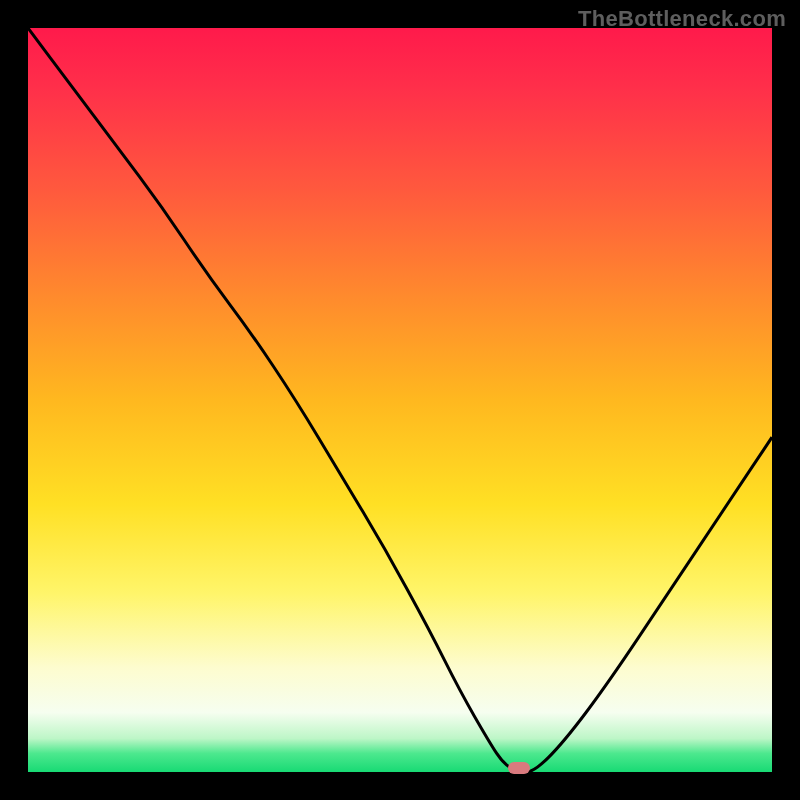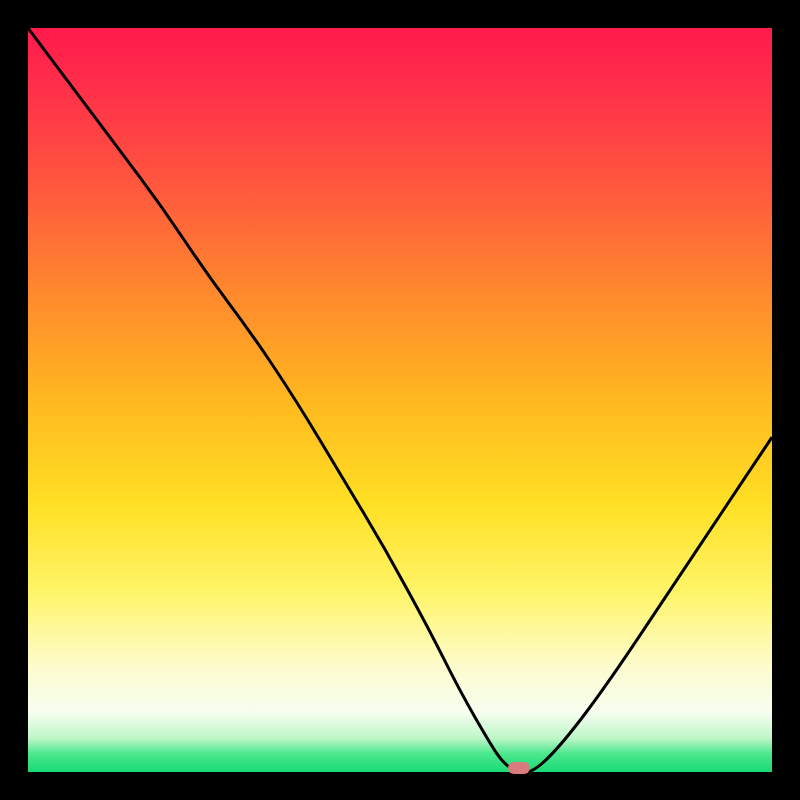--- a/index.html
+++ b/index.html
@@ -72,20 +72,21 @@
     background: #d97a7e;
     z-index: 3;
     transform: translate(-50%, -50%);
   }
 </style>
 </head>
 <body>
 
 <div class="frame">
 
+  <div class="watermark">TheBottleneck.com</div>
 
   <div class="plot"></div>
 
   <svg class="curve" viewBox="0 0 744 744" preserveAspectRatio="none">
     <path fill="none" stroke="#000" stroke-width="3" stroke-linejoin="round" d="M 0.0 0.0 Q 0.0 0.0 22.3 29.8 Q 44.6 59.5 67.0 89.3 Q 89.3 119.0 111.6 148.8 Q 133.9 178.6 156.2 212.0 Q 178.6 245.5 200.9 275.3 Q 223.2 305.0 245.5 338.5 Q 267.8 372.0 290.2 409.2 Q 312.5 446.4 334.8 483.6 Q 357.1 520.8 379.4 561.7 Q 401.8 602.6 416.6 632.4 Q 431.5 662.2 446.4 688.2 Q 461.3 714.2 468.7 725.4 Q 476.2 736.6 483.6 740.3 Q 491.0 744.0 498.5 744.0 Q 505.9 744.0 520.8 729.1 Q 535.7 714.2 558.0 684.5 Q 580.3 654.7 610.1 610.1 Q 639.8 565.4 669.6 520.8 Q 699.4 476.2 721.7 442.7 T 744.0 409.2" id="curvePath"></path>
   </svg>
 
   <div class="marker" id="marker" style="left: 519.04px; top: 768px; background: rgb(217, 122, 126);"></div>
 
 </div>

